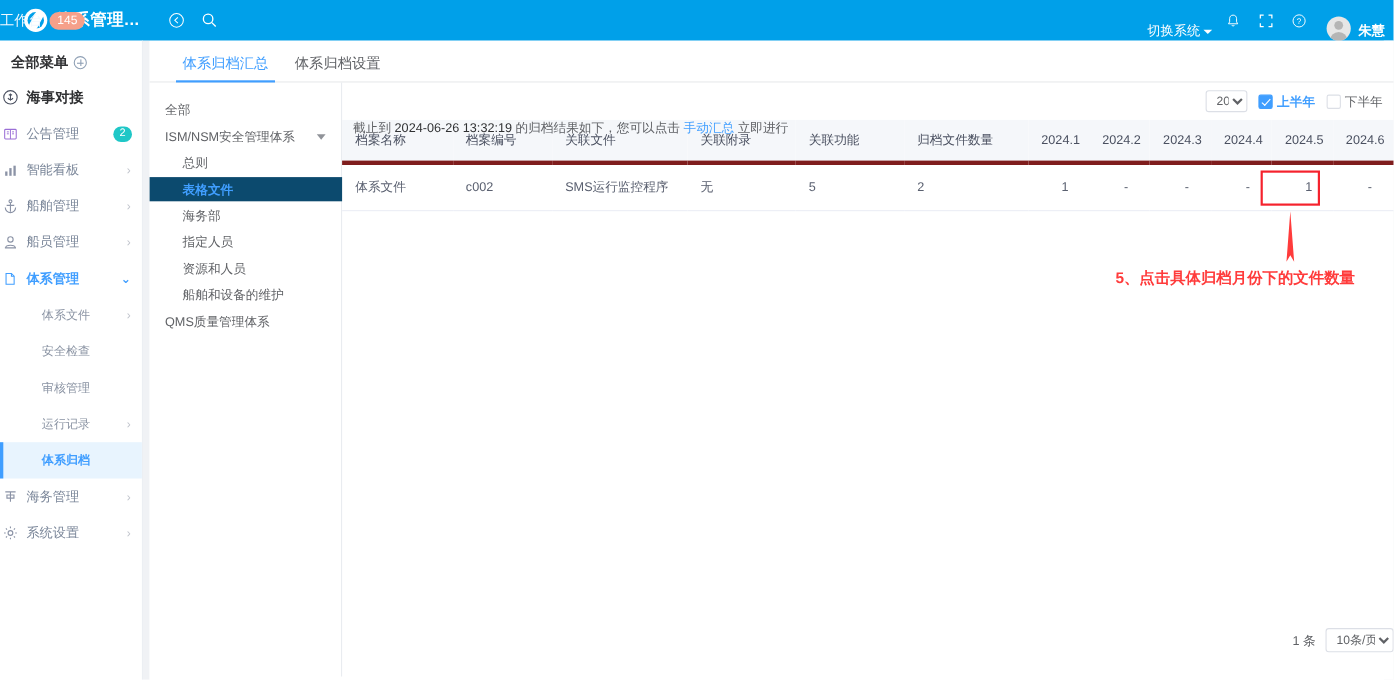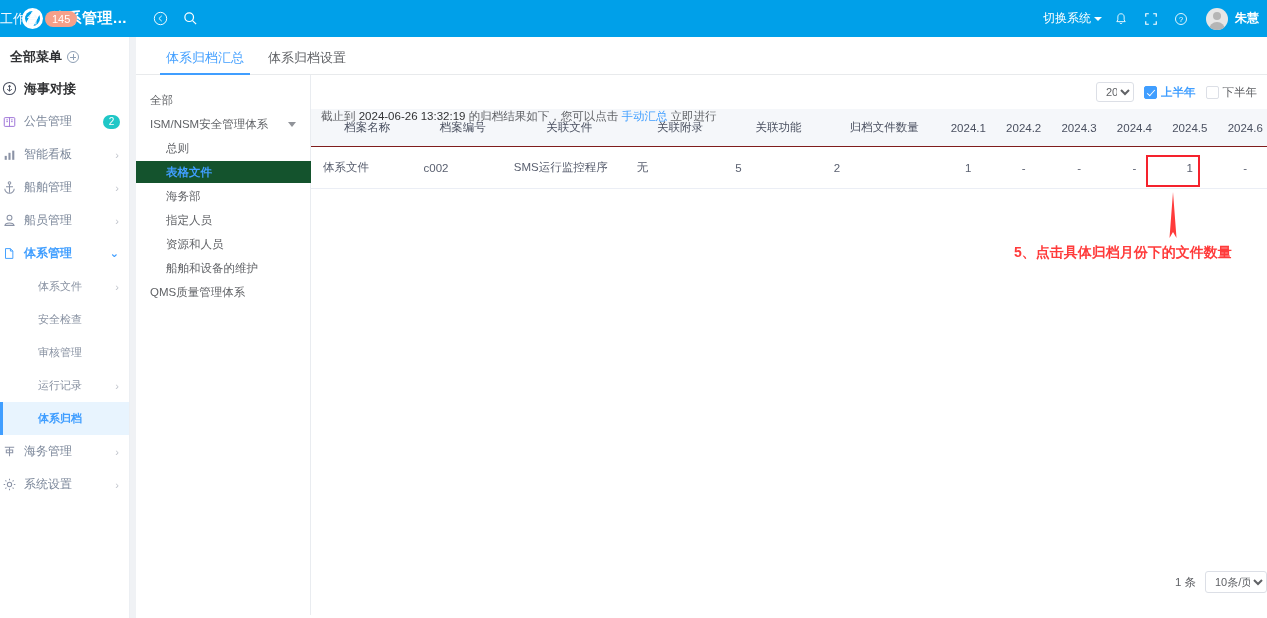--- a/index.html
+++ b/index.html
@@ -53,21 +53,21 @@
     pointer-events: none;
   }
   .hdr-center-inner { display: flex; align-items: center; pointer-events: auto; }
   .workbench-text { font-size: 13px; color: #f0f8ff; }
   .count-badge {
     margin-left: 6px; background: #f6a08a; color: #fff;
     border-radius: 9px; padding: 1px 7px; font-size: 11px; line-height: 14px;
   }
   .hdr-right {
     position: absolute; right: 8px; top: 0; height: 37px;
-    display: flex; align-items: center;
+    display: flex; align-items: flex-end;
   }
   .switch-sys { font-size: 12px; color: #fff; margin-right: 4px; }
   .caret-down {
     display: inline-block; width: 0; height: 0; margin-left: 3px;
     border-left: 4px solid transparent; border-right: 4px solid transparent;
     border-top: 4px solid #fff; vertical-align: middle;
   }
   .avatar {
     width: 22px; height: 22px; border-radius: 50%; background: #e6e6e6;
     margin: 0 7px 0 10px; position: relative; overflow: hidden;
@@ -165,21 +165,21 @@
   .tree-pane {
     width: 175px; border-right: 1px solid #e9ecf0; padding: 14px 0 0 12px;
     flex: 0 0 175px;
   }
   .tree-node {
     height: 22px; display: flex; align-items: center; font-size: 11.5px;
     color: #606266; cursor: pointer; padding-left: 2px; position: relative;
     margin-bottom: 2px;
   }
   .tree-node.lvl2 { padding-left: 18px; }
-  .tree-node.sel { background: #14532d; color: #409eff; font-weight: bold;
+  .tree-node.sel { background: #0c4a6e; color: #409eff; font-weight: bold;
                    margin-left: -12px; padding-left: 30px; width: 187px; }
   .tree-node .tri {
     position: absolute; right: 14px; width: 0; height: 0;
     border-left: 4px solid transparent; border-right: 4px solid transparent;
     border-top: 5px solid #909399;
   }
 
   .table-pane { flex: 1; padding: 0; position: relative; }
   .toolbar {
     height: 34px; display: flex; align-items: center; padding: 0 10px 0 10px;
@@ -206,21 +206,21 @@
   .cb.on { background: #409eff; border-color: #409eff; }
   .cb.on::after {
     content: ""; position: absolute; left: 4px; top: 1px; width: 3px; height: 7px;
     border: solid #fff; border-width: 0 1.5px 1.5px 0; transform: rotate(42deg);
   }
   .cb-wrap.on span.lbl { color: #409eff; font-weight: bold; }
 
   table.grid { width: 100%; border-collapse: collapse; table-layout: fixed; }
   table.grid th {
     background: #f5f7fa; color: #4a5060; font-size: 11.5px; font-weight: normal;
-    text-align: center; padding: 11px 0 11px 12px; border-bottom: 1px solid #7f1d1d;
+    text-align: left; padding: 11px 0 11px 12px; border-bottom: 4px solid #7f1d1d;
   }
   table.grid td {
     font-size: 11.5px; color: #5a6070; padding: 13px 0 13px 12px;
     border-bottom: 1px solid #ebeef5; background: #fff;
   }
   td.num, th.num { text-align: center; padding-left: 0; }
   td.link-cell { color: #409eff; cursor: pointer; }
   td.cellnum { color: #409eff; }
   td.dash { color: #909399; }
 

